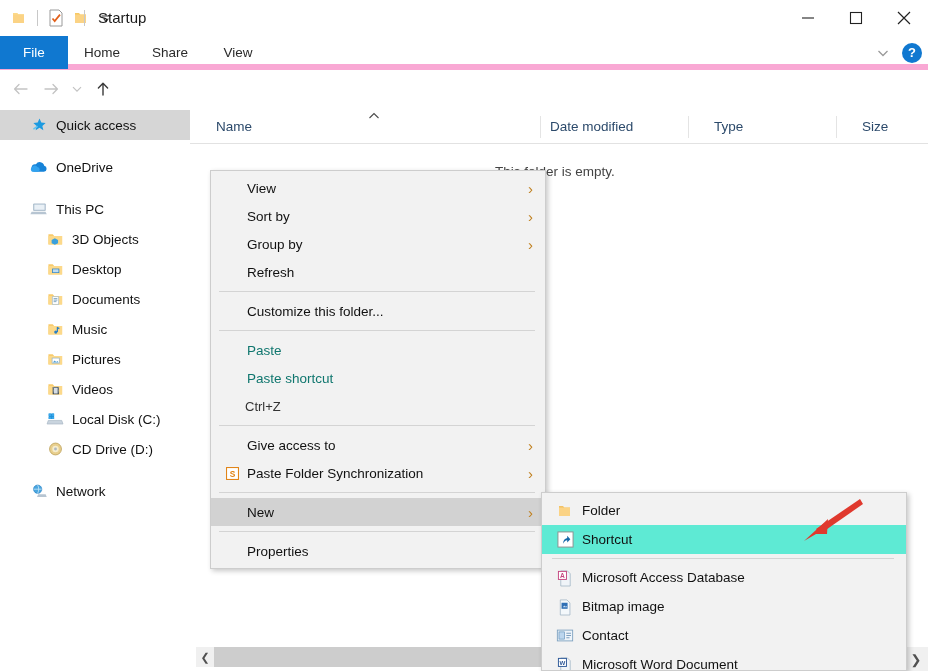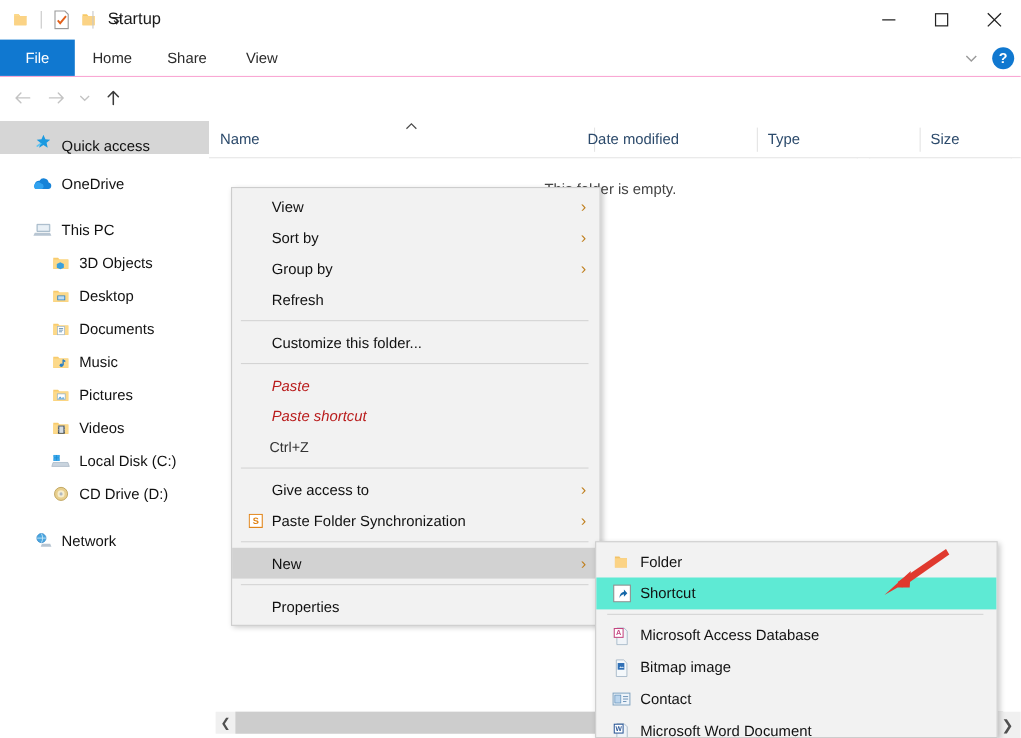--- a/index.html
+++ b/index.html
@@ -27,21 +27,21 @@
   }
   .title-bar-sep { position: absolute; left: 84px; top: 10px; width: 1px; height: 16px; background: #c8c8c8; }
 
   .wincontrols { position: absolute; right: 0; top: 0; height: 36px; display: flex; }
   .wc { width: 48px; height: 36px; display: flex; align-items: center; justify-content: center; }
   .wc svg { display: block; }
 
   
   .ribbon {
     position: absolute; left: 0; top: 36px; width: 928px; height: 34px;
-    background: #fff; border-bottom: 1px solid #f9a8d4;
+    background: #fff; border-bottom: 6px solid #f9a8d4;
   }
   .tabs { position: absolute; left: 0; top: 0; display: flex; height: 33px; }
   .tab {
     display: flex; align-items: center; justify-content: center;
     height: 33px; padding: 0 16px; font-size: 13.5px; color: #2b2b2b;
     min-width: 68px;
   }
   .tab.file { background: #1078d0; color: #fff; min-width: 68px; }
   .ribbon-right { position: absolute; right: 6px; top: 0; height: 33px; display: flex; align-items: center; gap: 8px; }
   .help-btn {
@@ -72,35 +72,35 @@
   }
   .searchbox .ph { flex: 1; font-size: 13.5px; color: #6d6d6d; white-space: nowrap; overflow: hidden; }
 
   
   .colheaders {
     position: absolute; left: 190px; top: 110px; width: 738px; height: 34px;
     background: #fff; border-bottom: 1px solid #e2e2e2;
   }
   .colh {
     position: absolute; top: 0; height: 33px; display: flex; align-items: center;
-    font-size: 13.5px; color: #2c4a6b; padding-left: 10px;
+    font-size: 13.5px; color: #2c4a6b; padding-left: 10px; margin-left: 16px;
   }
   .colh-divider { position: absolute; top: 6px; width: 1px; height: 22px; background: #e4e4e4; }
   .sort-caret { position: absolute; left: 368px; top: 110px; font-size: 11px; color: #444; }
 
   
   .sidebar {
     position: absolute; left: 0; top: 110px; width: 190px; height: 561px;
     background: #fff; overflow: hidden;
   }
   .nav-item {
     height: 30px; display: flex; align-items: center;
     font-size: 13.5px; color: #111; white-space: nowrap;
   }
-  .nav-item.selected { background: #d6d6d6; align-items: flex-end; }
+  .nav-item.selected { background: #d6d6d6; }
   .nav-ico { width: 22px; height: 22px; display: flex; align-items: center; justify-content: center; flex: none; }
   .nav-label { padding-left: 6px; }
   .ind-0 { padding-left: 28px; }
   .ind-1 { padding-left: 44px; }
   .nav-gap { height: 12px; }
 
   
   .filearea {
     position: absolute; left: 190px; top: 144px; width: 738px; height: 500px;
     background: #fff;
@@ -127,21 +127,21 @@
     position: absolute; left: 210px; top: 170px; width: 336px;
     background: #f2f2f2; border: 1px solid #cdcdcd;
     box-shadow: 2px 2px 5px rgba(0,0,0,0.22);
     padding: 3px 0;
   }
   .ctx-item {
     height: 28px; display: flex; align-items: center; position: relative;
     font-size: 13.5px; color: #111; padding-left: 8px;
   }
   .ctx-item.highlight { background: #d2d2d2; }
-  .ctx-item.disabled { color: #b91c1c; font-style: italic; }
+  .ctx-item.disabled { color: #0f766e; }
   .ctx-ico { width: 26px; flex: none; display: flex; align-items: center; justify-content: center; }
   .ctx-label { flex: 1; padding-left: 2px; }
   .ctx-accel { color: #333; font-size: 13px; padding-right: 18px; }
   .ctx-arrow { position: absolute; right: 12px; color: #c08020; font-size: 15px; line-height: 1; font-weight: 300; }
   .ctx-sep { height: 1px; background: #d4d4d4; margin: 5px 10px 5px 8px; }
 
   
   .submenu {
     position: absolute; left: 541px; top: 492px; width: 366px;
     background: #f2f2f2; border: 1px solid #cdcdcd;

